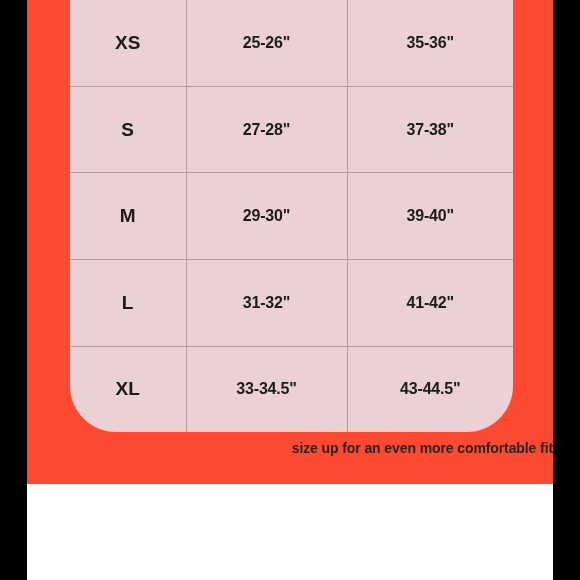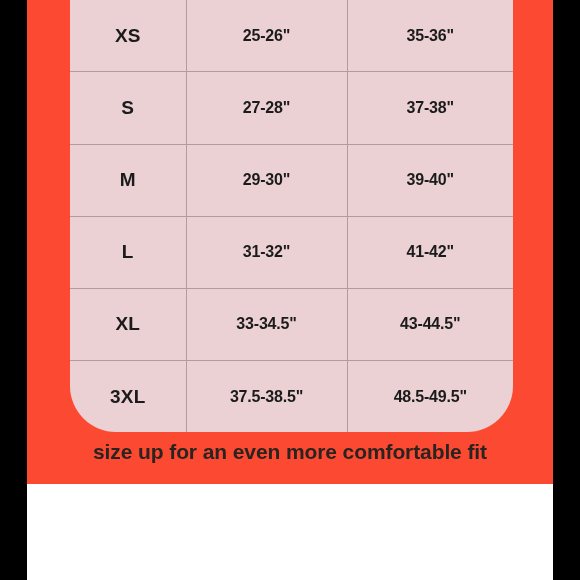--- a/index.html
+++ b/index.html
@@ -100,22 +100,22 @@
     font-size: 16px;
     font-weight: 600;
     letter-spacing: -0.2px;
   }
 
   .footer-note {
     position: absolute;
     left: 0;
     top: 440px;
     width: 526px;
-    text-align: center;
-    font-size: 21px;
+    text-align: right;
+    font-size: 14px;
     font-weight: 600;
     color: #2b2320;
     letter-spacing: -0.1px;
   }
 </style>
 </head>
 <body>
 
 <div class="screen">
 
@@ -154,25 +154,20 @@
           <tr>
             <td class="cell-size">L</td>
             <td class="cell-measure">31-32"</td>
             <td class="cell-measure">41-42"</td>
           </tr>
           <tr>
             <td class="cell-size">XL</td>
             <td class="cell-measure">33-34.5"</td>
             <td class="cell-measure">43-44.5"</td>
           </tr>
-          <tr>
-            <td class="cell-size">3XL</td>
-            <td class="cell-measure">37.5-38.5"</td>
-            <td class="cell-measure">48.5-49.5"</td>
-          </tr>
         </tbody>
       </table>
     </div>
 
     <div class="footer-note">size up for an even more comfortable fit</div>
   </div>
 
   <div class="white-panel"></div>
 
 </div>

